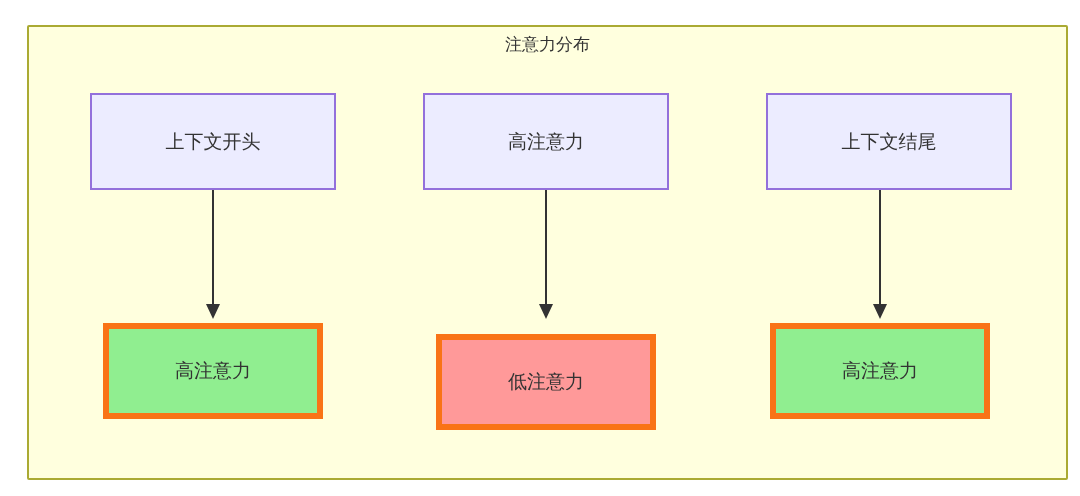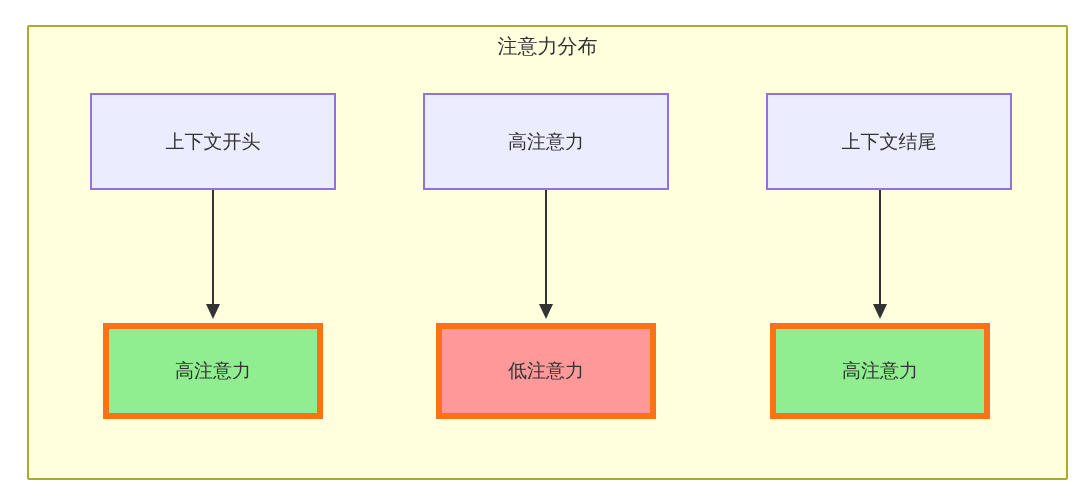--- a/index.html
+++ b/index.html
@@ -25,21 +25,21 @@
     background: #ffffde;
     border: 2px solid #aaaa33;
     border-radius: 2px;
   }
   .diagram-title {
     position: absolute;
     left: 27px;
     top: 33px;
     width: 1041px;
     text-align: center;
-    font-size: 20px;
+    font-size: 17px;
     font-weight: 400;
     color: #333333;
     font-family: Liberation Serif, serif;
   }
   .node {
     position: absolute;
     box-sizing: border-box;
     display: flex;
     align-items: center;
     justify-content: center;
@@ -57,21 +57,21 @@
   .bottom-node {
     top: 323px;
     width: 220px;
     height: 96px;
     border: 6px solid #f97316;
   }
   #top-node-0 { left: 90px; }
   #top-node-1 { left: 423px; }
   #top-node-2 { left: 757px; margin-left: 9px; }
   #bottom-node-0 { left: 103px; background: #90EE90; }
-  #bottom-node-1 { left: 436px; background: #FF9999; }
+  #bottom-node-1 { left: 436px; background: #FF9999; margin-top: 11px; }
   #bottom-node-2 { left: 770px; background: #90EE90; }
   .edges-layer {
     position: absolute;
     left: 0;
     top: 0;
     width: 1080px;
     height: 496px;
     pointer-events: none;
   }
 </style>

